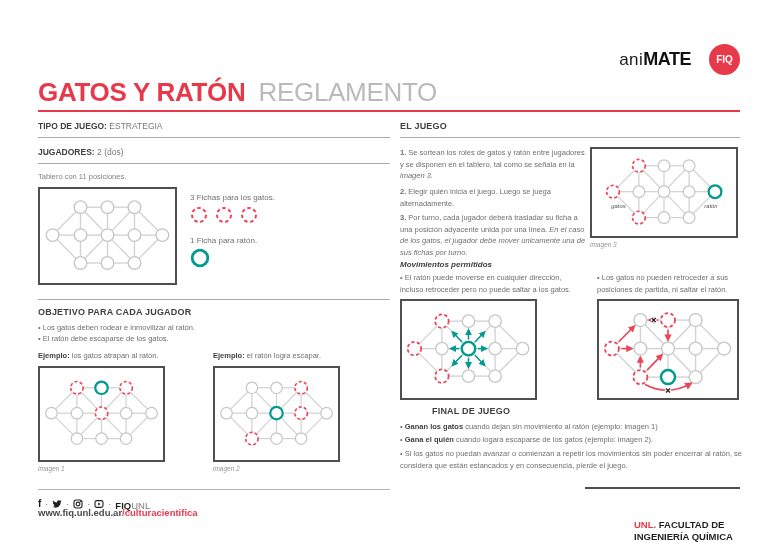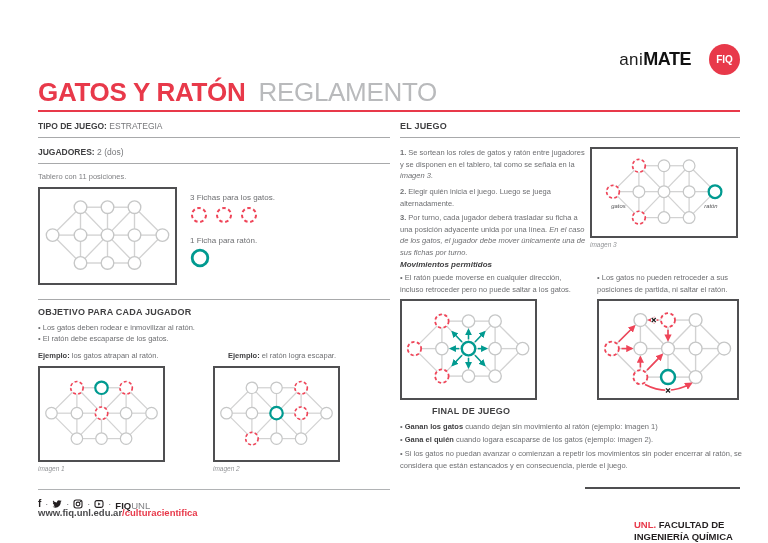--- a/index.html
+++ b/index.html
@@ -148,21 +148,21 @@
 
   <div class="abs rule" style="left:38px; top:299px; width:352px;"></div>
 
   <div class="abs h1" style="left:38px; top:307px;">OBJETIVO PARA CADA JUGADOR</div>
   <div class="abs body-txt bullet-line" style="left:38px; top:322px;">Los gatos deben rodear e inmovilizar al ratón.</div>
   <div class="abs body-txt bullet-line" style="left:38px; top:333px;">El ratón debe escaparse de los gatos.</div>
 
   <div class="abs body-txt" style="left:38px; top:350px;">
     <span class="bold-dark">Ejemplo:</span><span> los gatos atrapan al ratón.</span>
   </div>
-  <div class="abs body-txt" style="left:228px; top:350px;">
+  <div class="abs body-txt" style="left:213px; top:350px;">
     <span class="bold-dark">Ejemplo:</span><span> el ratón logra escapar.</span>
   </div>
 
   <div class="abs board-box" style="left:38px; top:366px; width:127px; height:96px;">
     <svg width="123" height="92" viewBox="0 0 150 104" preserveAspectRatio="xMidYMid meet">
         <defs>
           <marker id="ar-imagen1" viewBox="0 0 10 10" refX="7.5" refY="5" markerWidth="4.6" markerHeight="4.6" orient="auto">
             <path d="M0,0 L10,5 L0,10 z" fill="#ef4458"></path>
           </marker>
           <marker id="at-imagen1" viewBox="0 0 10 10" refX="7.5" refY="5" markerWidth="4.6" markerHeight="4.6" orient="auto">

